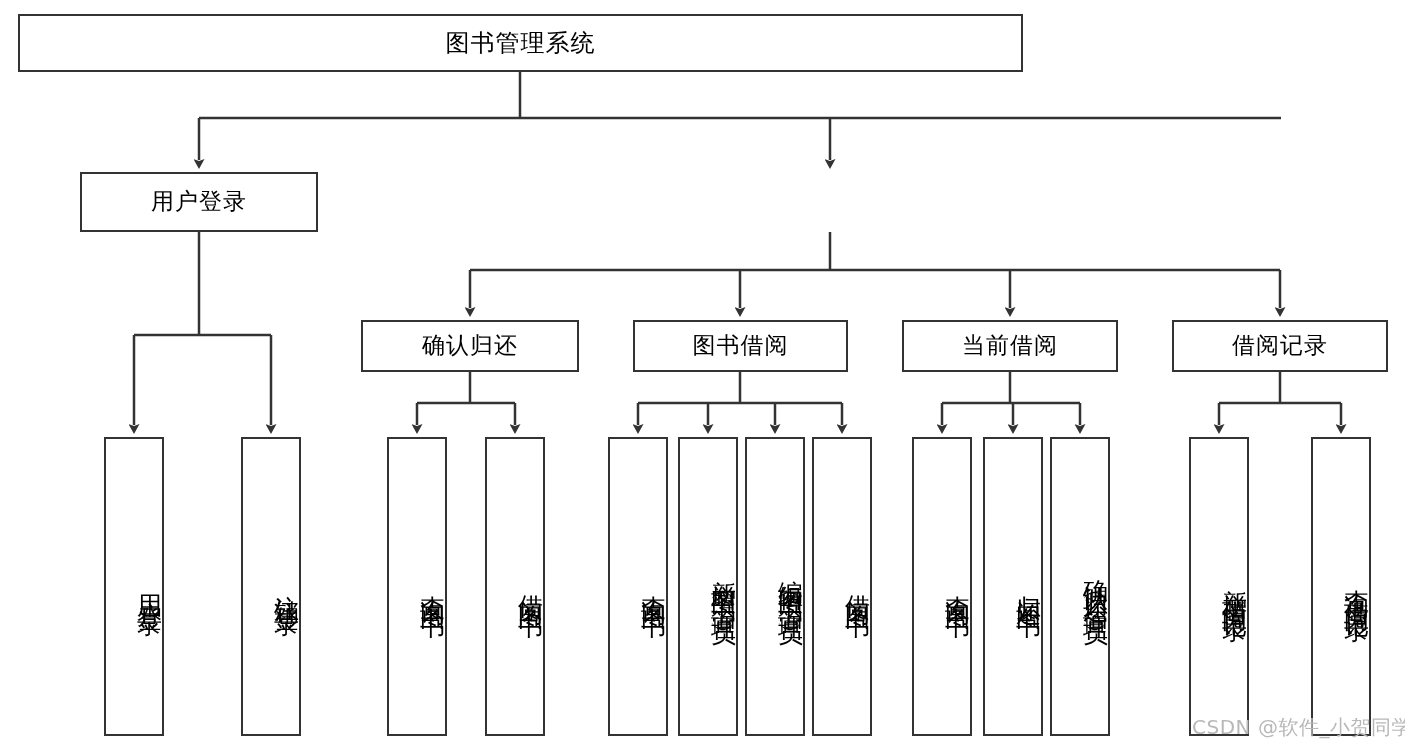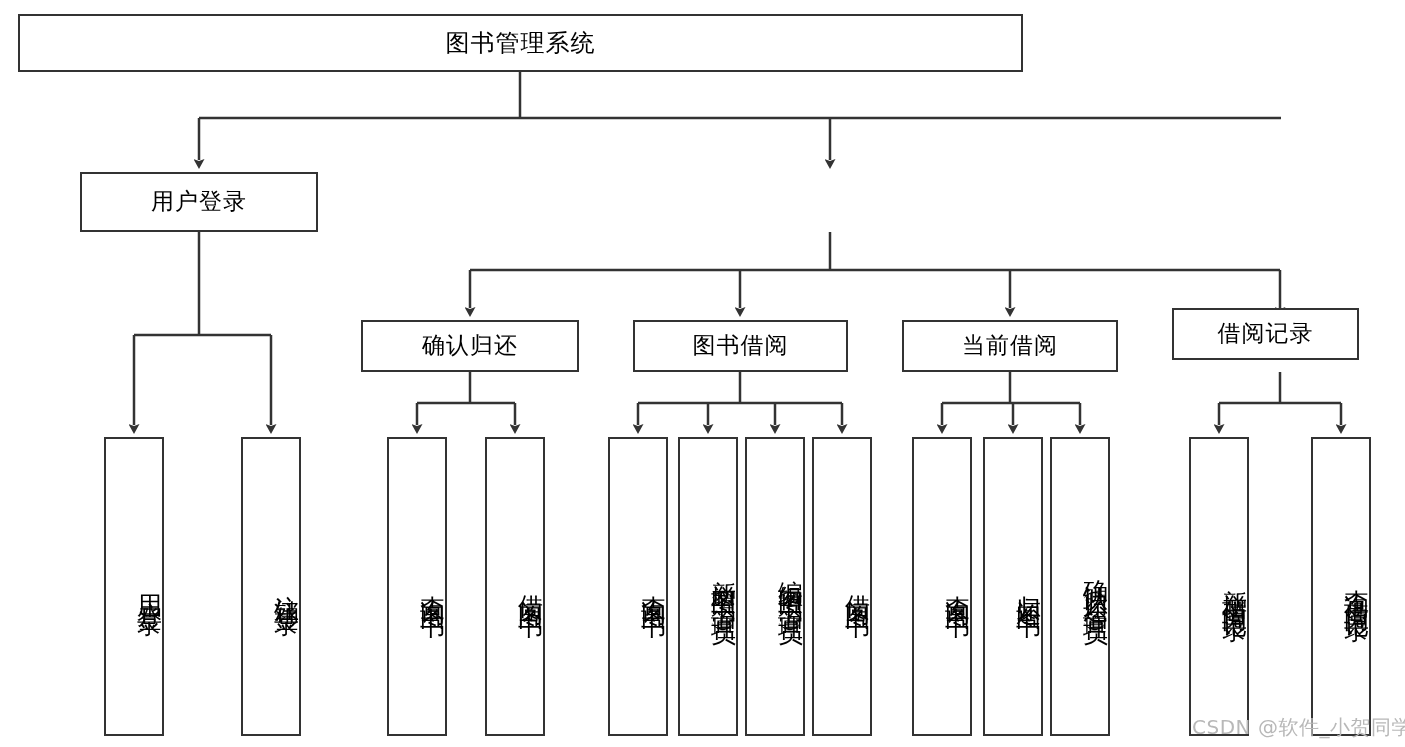--- a/index.html
+++ b/index.html
@@ -121,21 +121,21 @@
     </g>
   </svg>
 
   <div class="node horiz root" style="left: 18px; top: 14px; width: 1005px; height: 58px;">图书管理系统</div>
 
   <div class="node horiz" style="left: 80px; top: 172px; width: 238px; height: 60px;">用户登录</div>
 
   <div class="node horiz" style="left: 361px; top: 320px; width: 218px; height: 52px;">确认归还</div>
   <div class="node horiz" style="left: 633px; top: 320px; width: 215px; height: 52px;">图书借阅</div>
   <div class="node horiz" style="left: 902px; top: 320px; width: 216px; height: 52px;">当前借阅</div>
-  <div class="node horiz" style="left: 1172px; top: 308px; width: 187px; height: 52px;">借阅记录</div>
+  <div class="node horiz" style="left: 1172px; top: 320px; width: 216px; height: 52px;">借阅记录</div>
 
   <div class="node vert" style="left: 104px; top: 437px; width: 60px; height: 299px; font-size: 25px; letter-spacing: 6px;">用户登录</div>
   <div class="node vert" style="left: 241px; top: 437px; width: 60px; height: 299px; font-size: 25px; letter-spacing: 6px;">注销登录</div>
   <div class="node vert" style="left: 387px; top: 437px; width: 60px; height: 299px; font-size: 25px; letter-spacing: 6px;">查询图书</div>
   <div class="node vert" style="left: 485px; top: 437px; width: 60px; height: 299px; font-size: 25px; letter-spacing: 6px;">借阅图书</div>
   <div class="node vert" style="left: 608px; top: 437px; width: 60px; height: 299px; font-size: 25px; letter-spacing: 6px;">查询图书</div>
   <div class="node vert tall" style="left: 678px; top: 437px; width: 60px; height: 299px; font-size: 25px; letter-spacing: 6px;">新增图书（管理员）</div>
   <div class="node vert tall" style="left: 745px; top: 437px; width: 60px; height: 299px; font-size: 25px; letter-spacing: 6px;">编辑图书（管理员）</div>
   <div class="node vert" style="left: 812px; top: 437px; width: 60px; height: 299px; font-size: 25px; letter-spacing: 6px;">借阅图书</div>
   <div class="node vert" style="left: 912px; top: 437px; width: 60px; height: 299px; font-size: 25px; letter-spacing: 6px;">查询图书</div>

